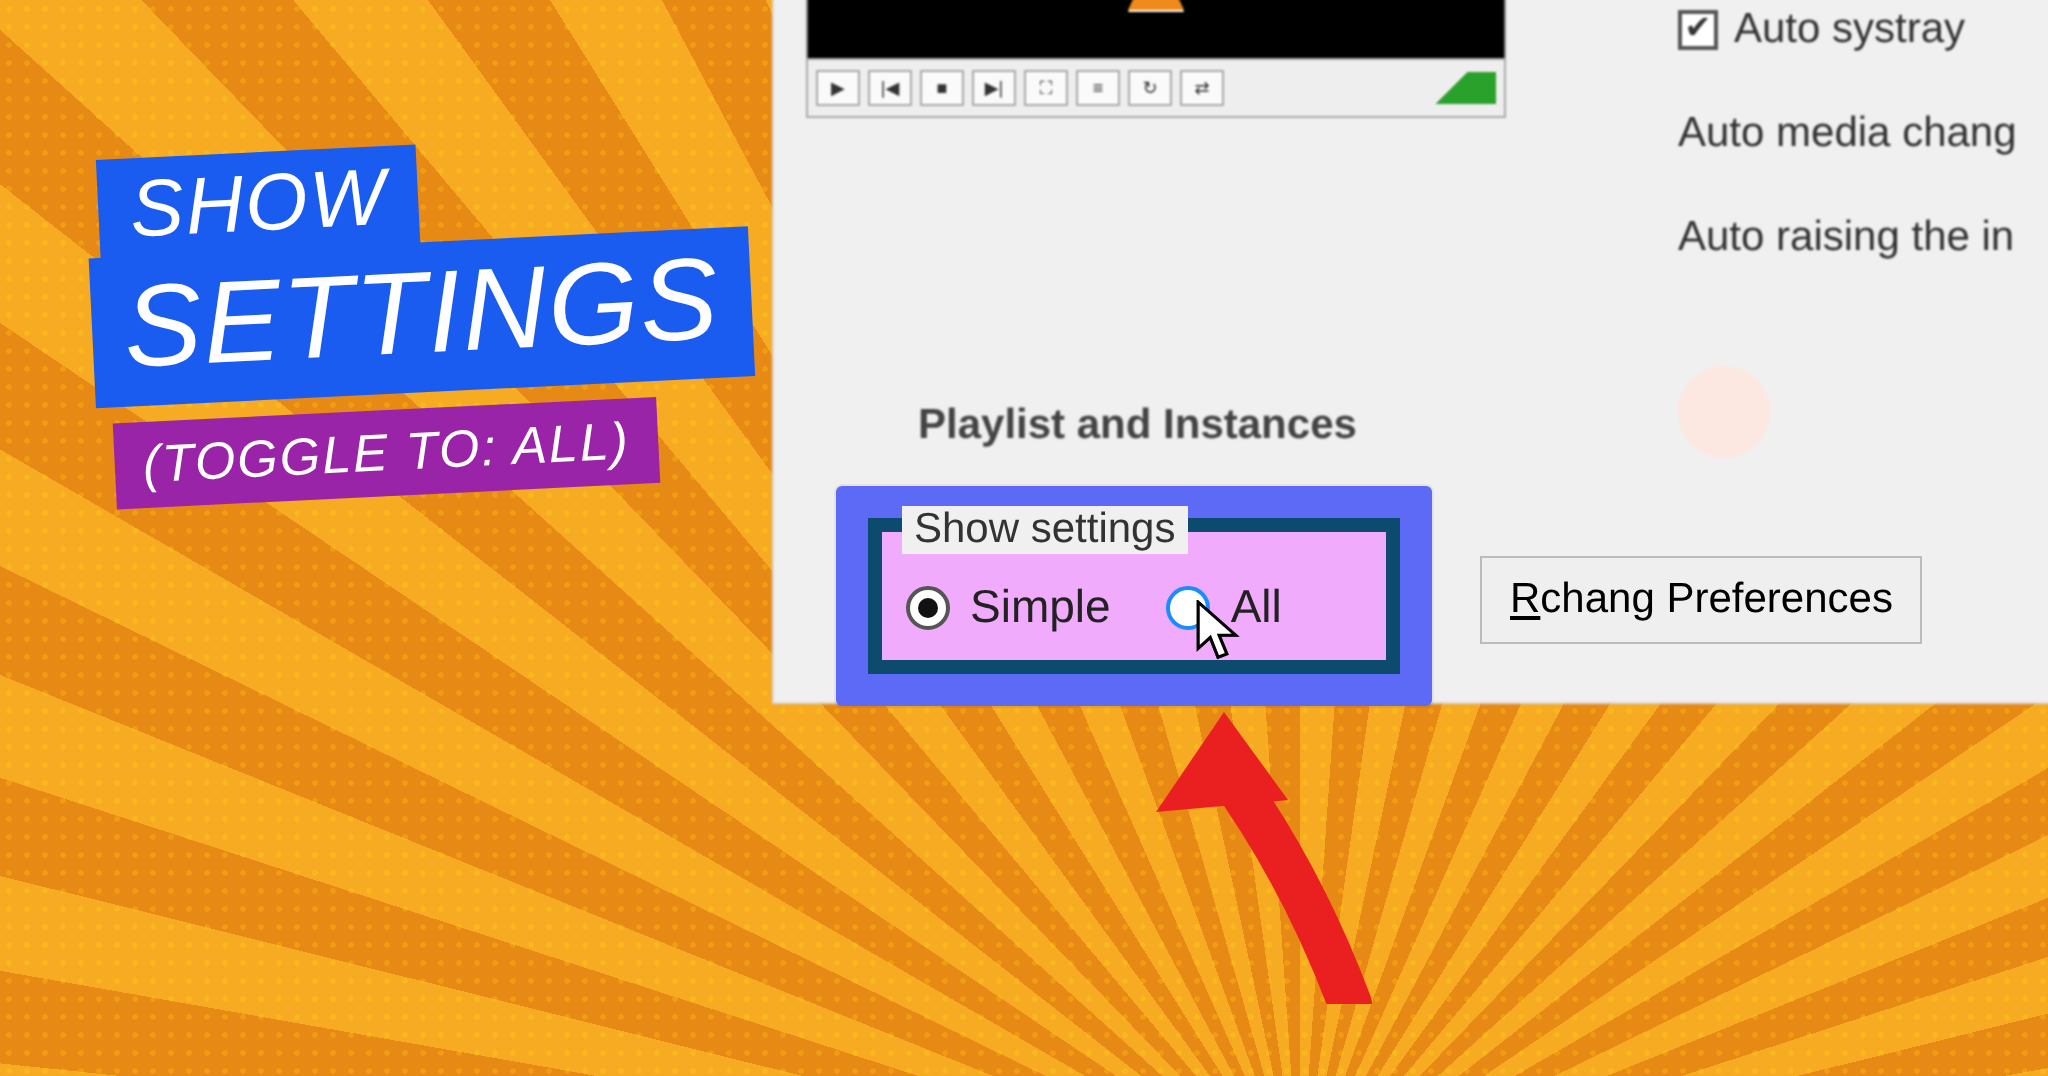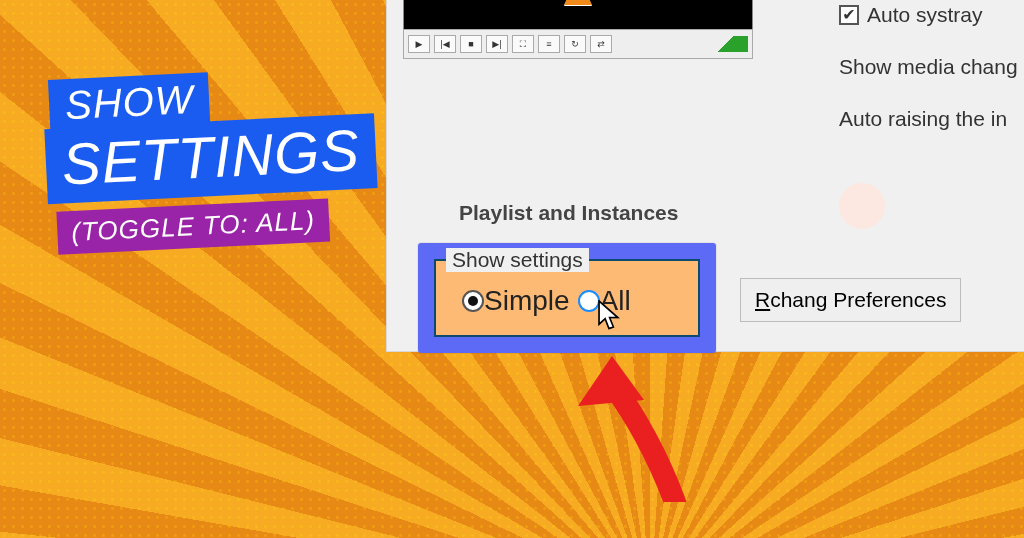--- a/index.html
+++ b/index.html
@@ -121,33 +121,33 @@
     position: absolute;
     left: 418px; top: 243px;
     width: 298px; height: 110px;
     background: #5d6af5;
     border-radius: 3px;
     padding: 16px;
     box-shadow: 0 0 0 1px rgba(0,0,0,0.05);
   }
   .groupbox {
     width: 100%; height: 100%;
-    background: #fdba74;
-    border: 2px solid #0c4a6e;
+    background: #f0abfc;
+    border: 7px solid #0c4a6e;
     position: relative;
   }
   .groupbox-legend {
     position: absolute; top: -13px; left: 10px;
     background: #f0f0f0; padding: 0 6px;
     font-size: 21px; color: #333;
   }
   .radio-row {
-    display: flex; align-items: center; 
-    padding: 24px 12px 0 26px;
-    font-size: 28px; color: #222;
+    display: flex; align-items: center; gap: 10px;
+    padding: 24px 12px 0 12px;
+    font-size: 23px; color: #222;
   }
   .radio {
     width: 22px; height: 22px; border-radius: 50%;
     border: 2px solid #555; background: #fff;
     display: inline-flex; align-items: center; justify-content: center;
   }
   .radio.selected::after {
     content: ""; width: 10px; height: 10px; border-radius: 50%; background: #111;
   }
   .radio.hover { border-color: #1a8cff; }
@@ -192,21 +192,21 @@
         <span class="btnlet">⇄</span>
         <span class="vol"></span>
       </div>
     </div>
 
     <div class="row" style="left:452px; top:10px;">
       <span class="checkbox">✔</span>
       <span>Auto systray</span>
     </div>
     <div class="row" style="left:452px; top:62px;">
-      <span>Show media chang</span>
+      <span>Auto media chang</span>
     </div>
     <div class="row" style="left:452px; top:114px;align-items:center;">
       <span>Auto raising the in</span>
     </div>
 
     <div class="pink-dot" style="left:452px; top:190px;"></div>
 
     <div class="row section-label" style="left:72px; top:208px;">
       <span>Playlist and Instances</span>
     </div>

